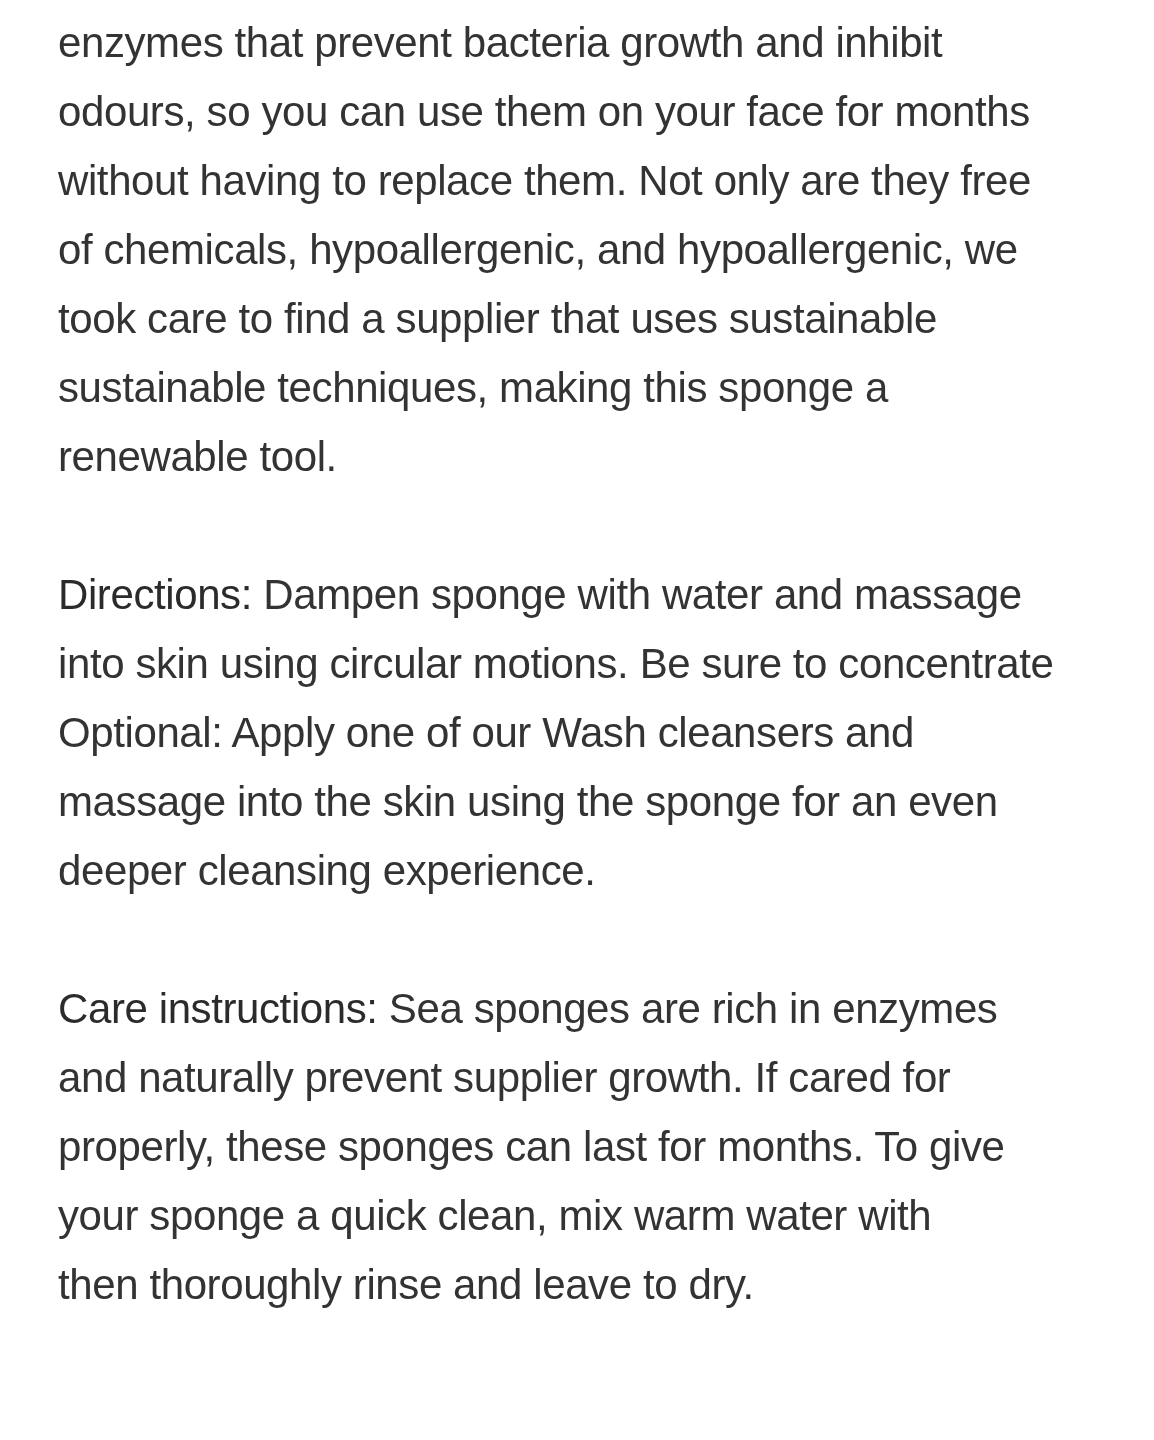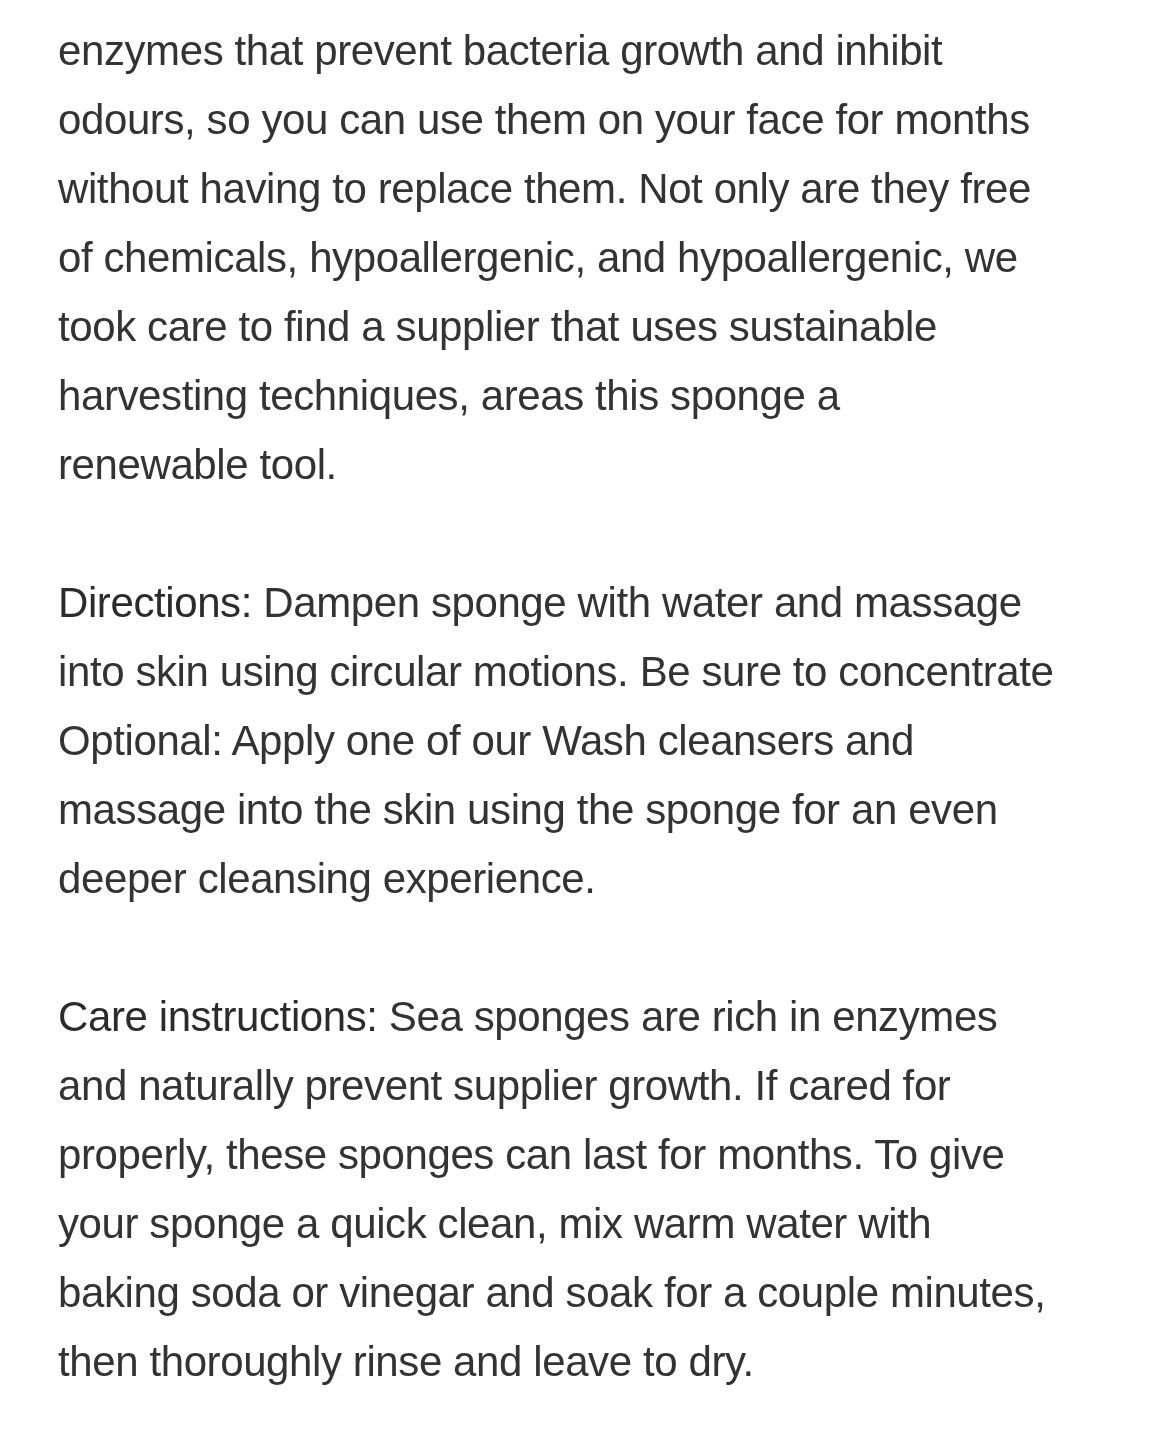--- a/index.html
+++ b/index.html
@@ -15,21 +15,21 @@
     color: #333333;
   }
   .doc {
     padding: 0 0 0 58px;
     font-size: 42px;
     line-height: 69px;
     font-weight: 400;
     letter-spacing: -0.4px;
   }
   .para {
-    margin: 16px 0 69px 0;
+    margin: 8px 0 69px 0;
   }
   .para:last-child {
     margin-bottom: 0;
   }
   .line {
     white-space: nowrap;
   }
   .lead {
     font-weight: 400;
     color: #2b2b2b;
@@ -39,34 +39,33 @@
 <body>
 
 <main class="doc">
 
   <div class="para">
     <div class="line">enzymes that prevent bacteria growth and inhibit</div>
     <div class="line">odours, so you can use them on your face for months</div>
     <div class="line">without having to replace them. Not only are they free</div>
     <div class="line">of chemicals, hypoallergenic, and hypoallergenic, we</div>
     <div class="line">took care to find a supplier that uses sustainable</div>
-    <div class="line">harvesting techniques, areas this sponge a</div>
+    <div class="line">sustainable techniques, making this sponge a</div>
     <div class="line">renewable tool.</div>
   </div>
 
   <div class="para">
     <div class="line"><strong class="lead">Directions:</strong><span> Dampen sponge with water and massage</span></div>
     <div class="line">into skin using circular motions. Be sure to concentrate</div>
     <div class="line">Optional: Apply one of our Wash cleansers and</div>
     <div class="line">massage into the skin using the sponge for an even</div>
     <div class="line">deeper cleansing experience.</div>
   </div>
 
   <div class="para">
     <div class="line"><strong class="lead">Care instructions:</strong><span> Sea sponges are rich in enzymes</span></div>
     <div class="line">and naturally prevent supplier growth. If cared for</div>
     <div class="line">properly, these sponges can last for months. To give</div>
     <div class="line">your sponge a quick clean, mix warm water with</div>
-    <div class="line">baking soda or vinegar and soak for a couple minutes,</div>
     <div class="line">then thoroughly rinse and leave to dry.</div>
   </div>
 
 </main>
 
 </body></html>

